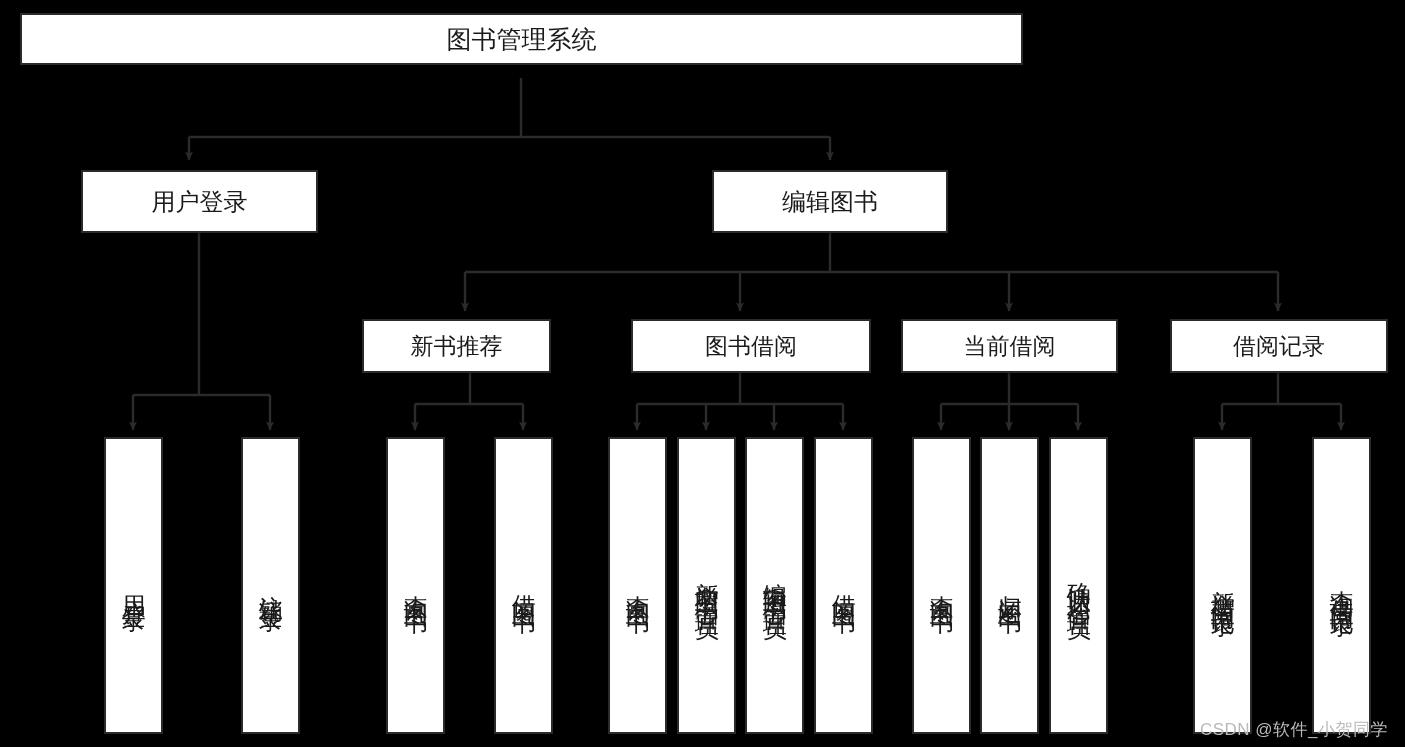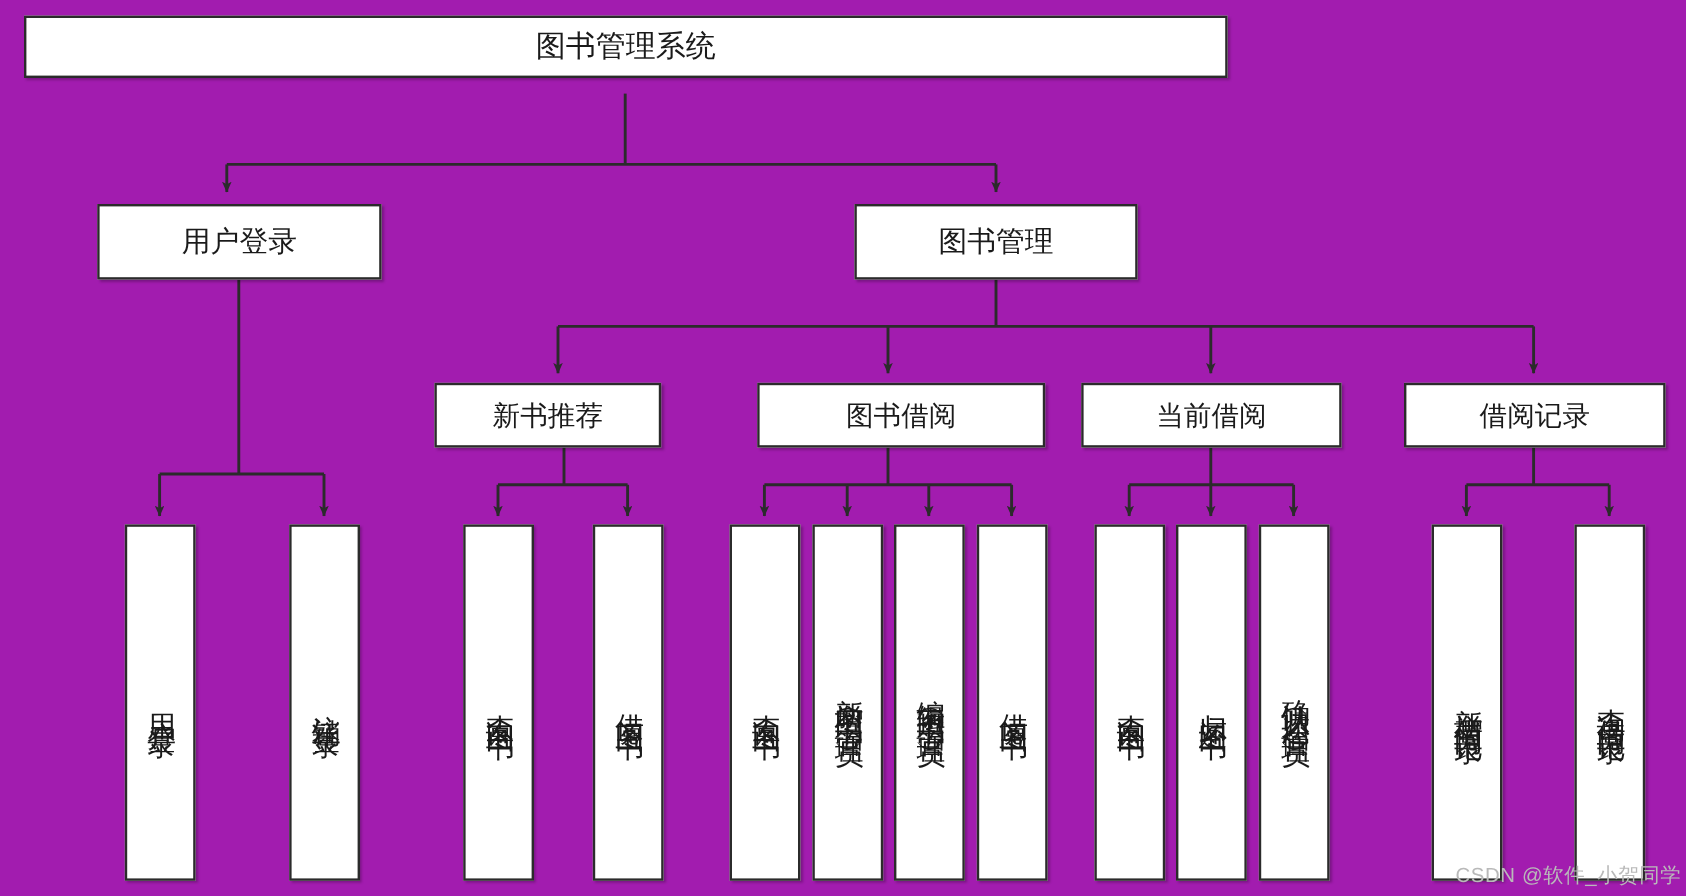--- a/index.html
+++ b/index.html
@@ -7,21 +7,21 @@
     padding: 0;
     background: #ffffff;
   }
   body {
     font-family: "Liberation Sans", "DejaVu Sans", sans-serif;
   }
   #canvas {
     position: relative;
     width: 1405px;
     height: 747px;
-    background: #a21caf;
+    background: #000000;
     overflow: hidden;
   }
   #edges {
     position: absolute;
     left: 0;
     top: 0;
     width: 1405px;
     height: 747px;
     pointer-events: none;
   }
@@ -55,21 +55,21 @@
   .node.leaf .label {
     writing-mode: vertical-rl;
     text-orientation: upright;
     font-size: 24px;
     letter-spacing: 5px;
     line-height: 1.1;
     white-space: nowrap;
   }
   #watermark {
     position: absolute;
-    right: 4px;
+    right: 17px;
     bottom: 6px;
     font-size: 17px;
     color: #b9b9b9;
     letter-spacing: 0.5px;
     z-index: 5;
     white-space: nowrap;
   }
 </style>
 </head>
 <body>
@@ -127,21 +127,21 @@
   </svg>
 
   <div class="node root" style="left:20px; top:13px; width:1003px; height:52px;">
     <span class="label">图书管理系统</span>
   </div>
 
   <div class="node level2" style="left:81px; top:170px; width:237px; height:63px;">
     <span class="label">用户登录</span>
   </div>
   <div class="node level2" style="left:712px; top:170px; width:236px; height:63px;">
-    <span class="label">图书管理</span>
+    <span class="label">编辑图书</span>
   </div>
 
   <div class="node level3" style="left:362px; top:319px; width:189px; height:54px;">
     <span class="label">新书推荐</span>
   </div>
   <div class="node level3" style="left:631px; top:319px; width:240px; height:54px;">
     <span class="label">图书借阅</span>
   </div>
   <div class="node level3" style="left:1170px; top:319px; width:218px; height:54px;">
     <span class="label">借阅记录</span>

